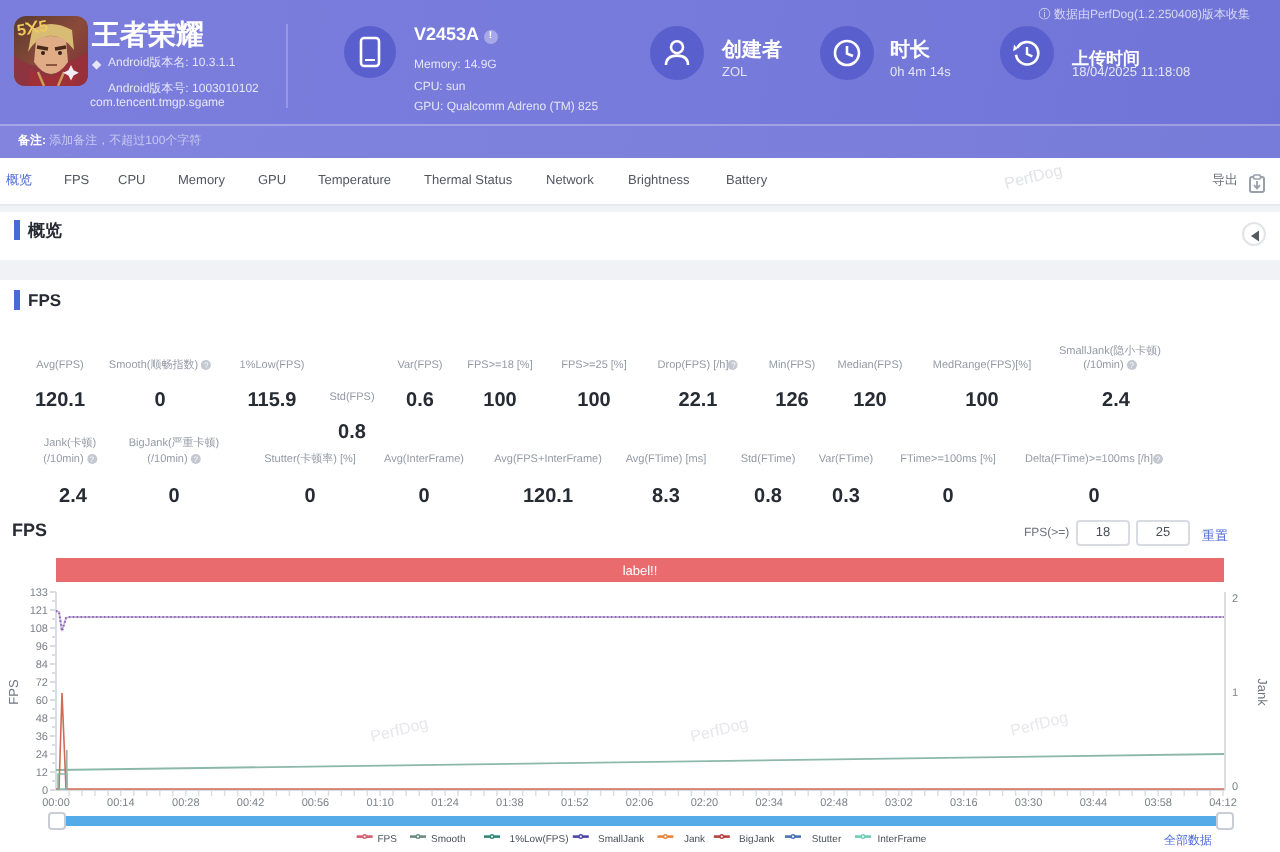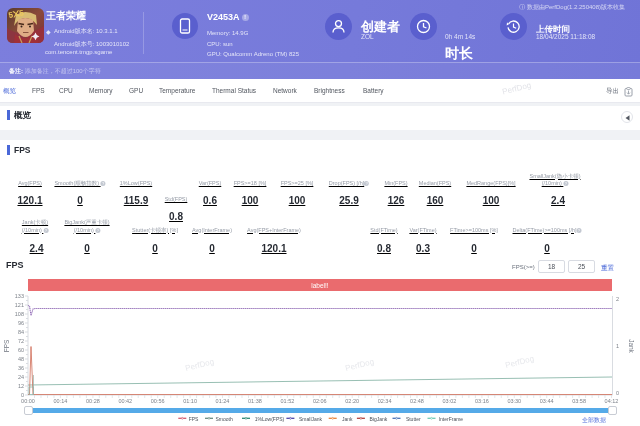--- a/index.html
+++ b/index.html
@@ -17,21 +17,21 @@
   #tabs { position:absolute; left:0; top:79px; width:640px; height:24px; background:#fff;
     border-bottom:1px solid #e8e9ef; }
   .tab { position:absolute; top:0; height:23px; line-height:23px; font-size:6.5px; color:#51565f; }
   .tab.active { color:#4a68d8; }
   
   #card1 { position:absolute; left:0; top:106px; width:640px; height:24px; background:#fff; }
   #card2 { position:absolute; left:0; top:140px; width:640px; height:286px; background:#fff; }
   .sect { position:absolute; font-size:8.5px; font-weight:bold; color:#272b33; }
   .bluebar { position:absolute; width:3px; height:10px; background:#4a68d8; }
   
-  .stat { position:absolute; transform:translateX(-50%); text-align:center; white-space:nowrap;text-decoration:underline; }
+  .stat { position:absolute; transform:translateX(-50%); text-align:center; white-space:nowrap; }
   .stat .lb { font-size:5.5px; color:#949aa5; line-height:7.5px; }
   .stat .vl { font-size:10px; font-weight:bold; color:#272b33; margin-top:7px; }
   .r2 .vl { margin-top:9px; }
   .info { display:inline-block; width:5px; height:5px; border-radius:50%; background:#c3c8d1; color:#fff;
     font-size:4px; line-height:5px; text-align:center; vertical-align:0px;}
 </style>
 </head>
 <body>
 
 <div id="header">
@@ -51,21 +51,21 @@
     <path d="M11 12 Q18 8 26 12 L27 23 Q23 29 18.5 29 Q14 29 10 23 Z" fill="#dfac85"></path>
     <path d="M11.5 15.5 L17 16.5 M20.5 16.5 L26 15.5" stroke="#4a2a1a" stroke-width="1.7" fill="none"></path>
     <circle cx="14.5" cy="18.5" r="1" fill="#35201a"></circle>
       <circle cx="23" cy="18.5" r="1" fill="#35201a"></circle>
     <path d="M16 24.5 L21.5 24.5" stroke="#8a5540" stroke-width="1" fill="none"></path>
     <path d="M8 26 Q13 31 18.5 30 Q24 31 30 25 L31 35 L7 35 Z" fill="#a03038"></path>
     <path d="M12 28 L15 35 M25 28 L22 35" stroke="#c9a05a" stroke-width="1.2" fill="none"></path>
     <text x="2" y="10" font-size="8" font-weight="bold" fill="#f0cb5c" transform="rotate(-10 2 10)">5᙭5</text>
     <path d="M28.5 24.5 l1.3 2.6 2.6 1.3 -2.6 1.3 -1.3 2.6 -1.3 -2.6 -2.6 -1.3 2.6 -1.3 Z" fill="#f5f8ff" opacity=".95"></path>
   </svg>
-  <div class="abs" style="left:46px;top:9px;font-size:10px;font-weight:bold;">王者荣耀</div>
+  <div class="abs" style="left:46px;top:9px;font-size:14px;font-weight:bold;">王者荣耀</div>
   <div class="abs hsub" style="left:46px;top:28px;">◆</div>
   <div class="abs hsub" style="left:54px;top:27px;">Android版本名: 10.3.1.1</div>
   <div class="abs hsub" style="left:54px;top:40px;">Android版本号: 1003010102</div>
   <div class="abs hsub" style="left:45px;top:49px;">com.tencent.tmgp.sgame</div>
 
   <div class="abs" style="left:143px;top:12px;width:1px;height:42px;background:rgba(255,255,255,.22)"></div>
 
   <div class="circ" style="left:172px;top:13px;width:26px;height:26px;"></div>
   <svg class="abs" style="left:179px;top:18px" width="12" height="16" viewBox="0 0 12 16">
     <rect x="1.5" y="1" width="9" height="14" rx="1.6" fill="none" stroke="#fff" stroke-width="1.3"></rect>
@@ -74,29 +74,29 @@
   <div class="abs" style="left:207px;top:12px;font-size:9px;font-weight:bold;">V2453A <span style="display:inline-block;width:7px;height:7px;border-radius:50%;background:rgba(255,255,255,.35);font-size:5px;line-height:7px;text-align:center;vertical-align:1px;">!</span></div>
   <div class="abs hsub" style="left:207px;top:30px;">Memory: 14.9G</div>
   <div class="abs hsub" style="left:207px;top:41px;">CPU: sun</div>
   <div class="abs hsub" style="left:207px;top:51px;">GPU: Qualcomm Adreno (TM) 825</div>
 
   <div class="circ" style="left:325px;top:13px;width:27px;height:27px;"></div>
   <svg class="abs" style="left:331px;top:19px" width="15" height="15" viewBox="0 0 15 15">
     <circle cx="7.5" cy="4.6" r="3" fill="none" stroke="#fff" stroke-width="1.3"></circle>
     <path d="M2 13.5 Q2 8.8 7.5 8.8 Q13 8.8 13 13.5" fill="none" stroke="#fff" stroke-width="1.3"></path>
   </svg>
-  <div class="abs" style="left:361px;top:18px;font-size:13px;font-weight:bold;">创建者</div>
+  <div class="abs" style="left:361px;top:18px;font-size:10px;font-weight:bold;">创建者</div>
   <div class="abs hsub" style="left:361px;top:33px;font-size:6.5px;">ZOL</div>
 
   <div class="circ" style="left:410px;top:13px;width:27px;height:27px;"></div>
   <svg class="abs" style="left:416px;top:19px" width="15" height="15" viewBox="0 0 15 15">
     <circle cx="7.5" cy="7.5" r="6" fill="none" stroke="#fff" stroke-width="1.3"></circle>
     <path d="M7.5 4 L7.5 7.8 L10.5 9" fill="none" stroke="#fff" stroke-width="1.3"></path>
   </svg>
-  <div class="abs" style="left:445px;top:18px;font-size:14px;font-weight:bold;margin-top:27px;">时长</div>
+  <div class="abs" style="left:445px;top:18px;font-size:10px;font-weight:bold;">时长</div>
   <div class="abs hsub" style="left:445px;top:33px;font-size:6.5px;">0h 4m 14s</div>
 
   <div class="circ" style="left:500px;top:13px;width:27px;height:27px;"></div>
   <svg class="abs" style="left:506px;top:19px" width="15" height="15" viewBox="0 0 15 15">
     <path d="M2.6 5 A 5.6 5.6 0 1 1 2 8.4" fill="none" stroke="#fff" stroke-width="1.3"></path>
     <path d="M1 3.2 L2.8 5.4 L0.6 6.6 Z" fill="#fff"></path>
     <path d="M7.5 4.5 L7.5 8 L10.2 9.2" fill="none" stroke="#fff" stroke-width="1.2"></path>
   </svg>
   <div class="abs" style="left:536px;top:24px;font-size:8.5px;font-weight:bold;">上传时间</div>
   <div class="abs hsub" style="left:536px;top:33px;font-size:6.5px;">18/04/2025 11:18:08</div>
@@ -165,29 +165,29 @@
   <div class="stat" style="left:250px;top:40px;">
       <div class="lb">FPS&gt;=18 [%]</div>
       <div class="vl">100</div>
     </div>
   <div class="stat" style="left:297px;top:40px;">
       <div class="lb">FPS&gt;=25 [%]</div>
       <div class="vl">100</div>
     </div>
   <div class="stat" style="left:349px;top:40px;">
       <div class="lb">Drop(FPS) [/h]<span class="info">?</span></div>
-      <div class="vl">25.9</div>
+      <div class="vl">22.1</div>
     </div>
   <div class="stat" style="left:396px;top:40px;">
       <div class="lb">Min(FPS)</div>
       <div class="vl">126</div>
     </div>
   <div class="stat" style="left:435px;top:40px;">
       <div class="lb">Median(FPS)</div>
-      <div class="vl">160</div>
+      <div class="vl">120</div>
     </div>
   <div class="stat" style="left:491px;top:40px;">
       <div class="lb">MedRange(FPS)[%]</div>
       <div class="vl">100</div>
     </div>
   <div class="stat" style="left:555px;top:32.5px;">
       <div class="lb">SmallJank(隐小卡顿)<br>(/10min) <span class="info">?</span></div>
       <div class="vl" style="position:relative;left:3px;">2.4</div>
     </div>
 
@@ -203,20 +203,24 @@
       <div class="lb">Stutter(卡顿率) [%]</div>
       <div class="vl">0</div>
     </div>
   <div class="stat r2" style="left:212px;top:86.5px;">
       <div class="lb">Avg(InterFrame)</div>
       <div class="vl">0</div>
     </div>
   <div class="stat r2" style="left:274px;top:86.5px;">
       <div class="lb">Avg(FPS+InterFrame)</div>
       <div class="vl">120.1</div>
+    </div>
+  <div class="stat r2" style="left:333px;top:86.5px;">
+      <div class="lb">Avg(FTime) [ms]</div>
+      <div class="vl">8.3</div>
     </div>
   <div class="stat r2" style="left:384px;top:86.5px;">
       <div class="lb">Std(FTime)</div>
       <div class="vl">0.8</div>
     </div>
   <div class="stat r2" style="left:423px;top:86.5px;">
       <div class="lb">Var(FTime)</div>
       <div class="vl">0.3</div>
     </div>
   <div class="stat r2" style="left:474px;top:86.5px;">

